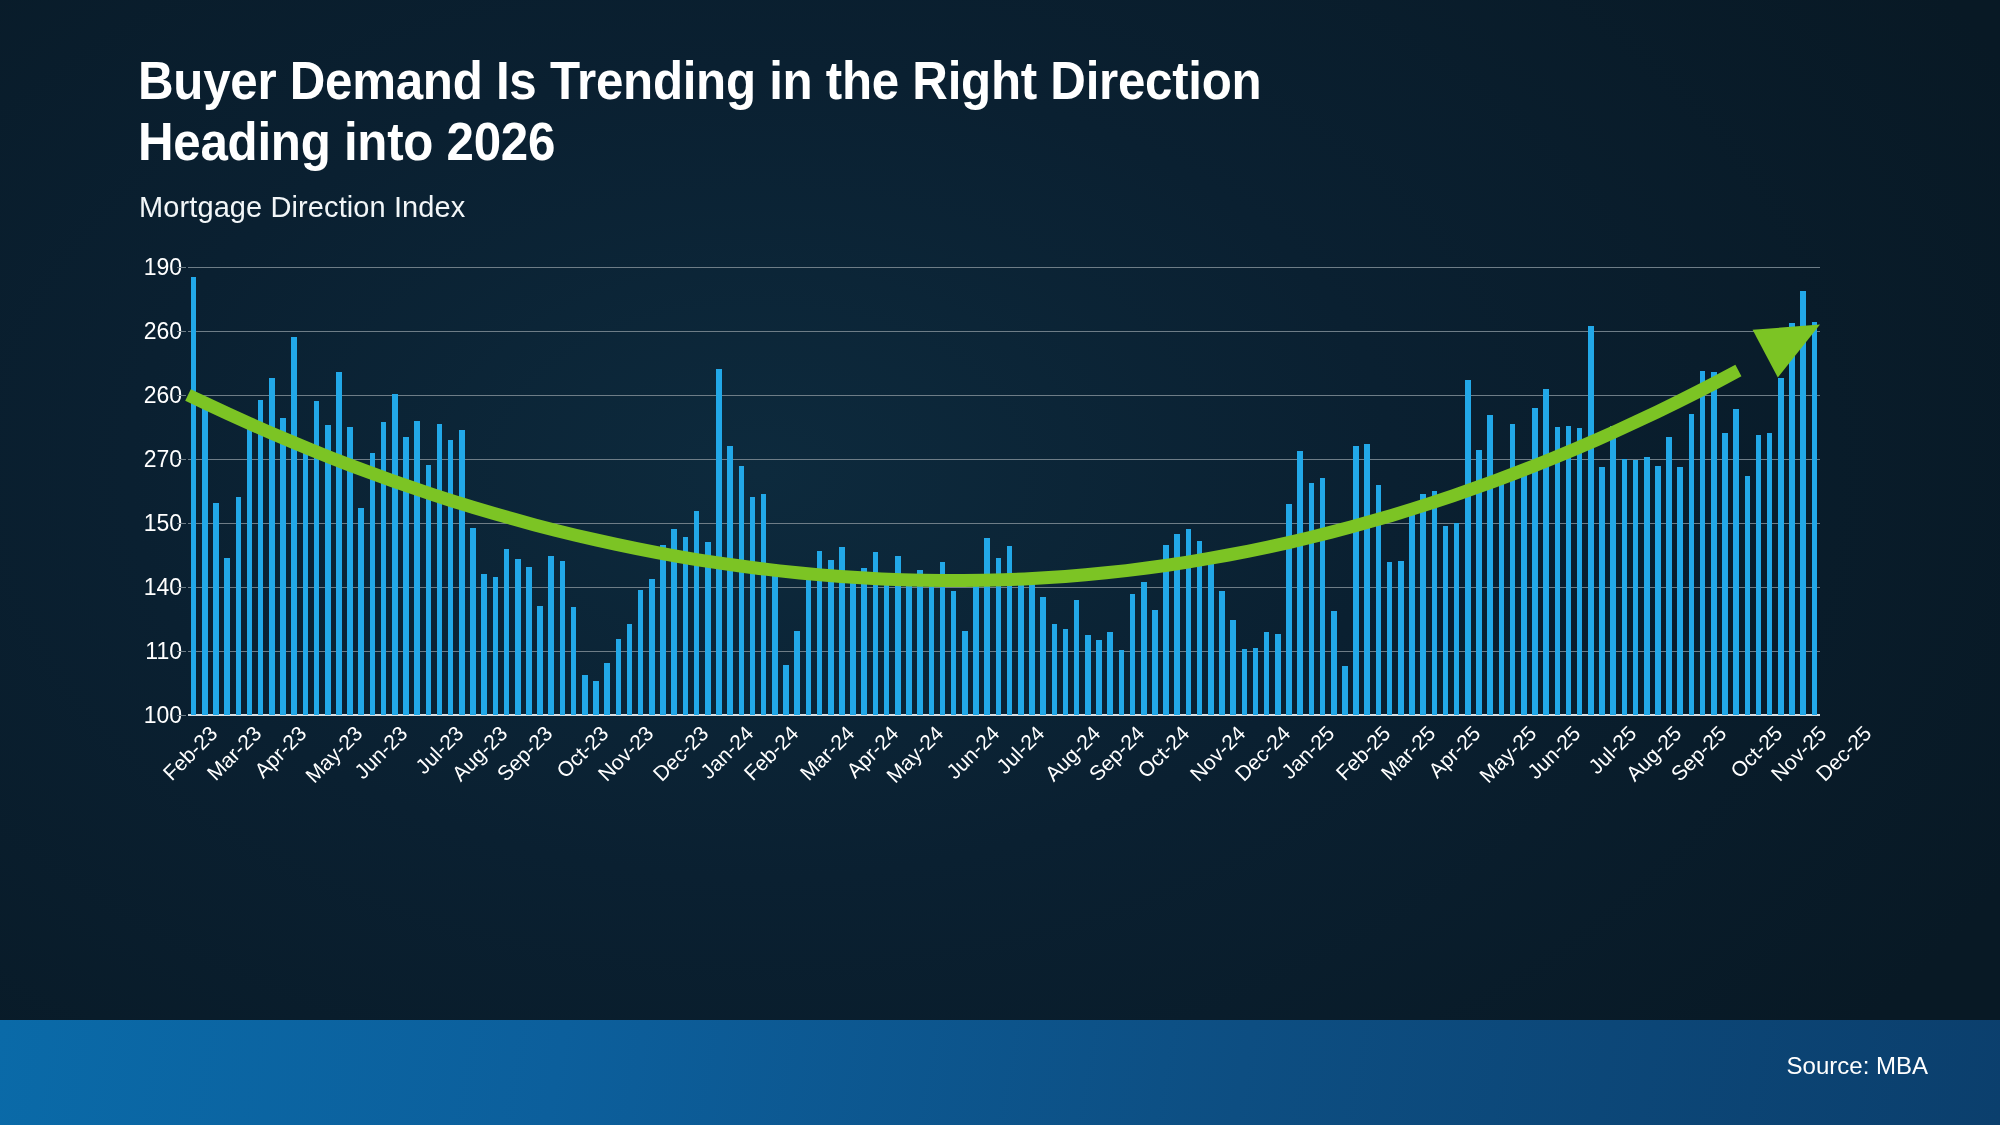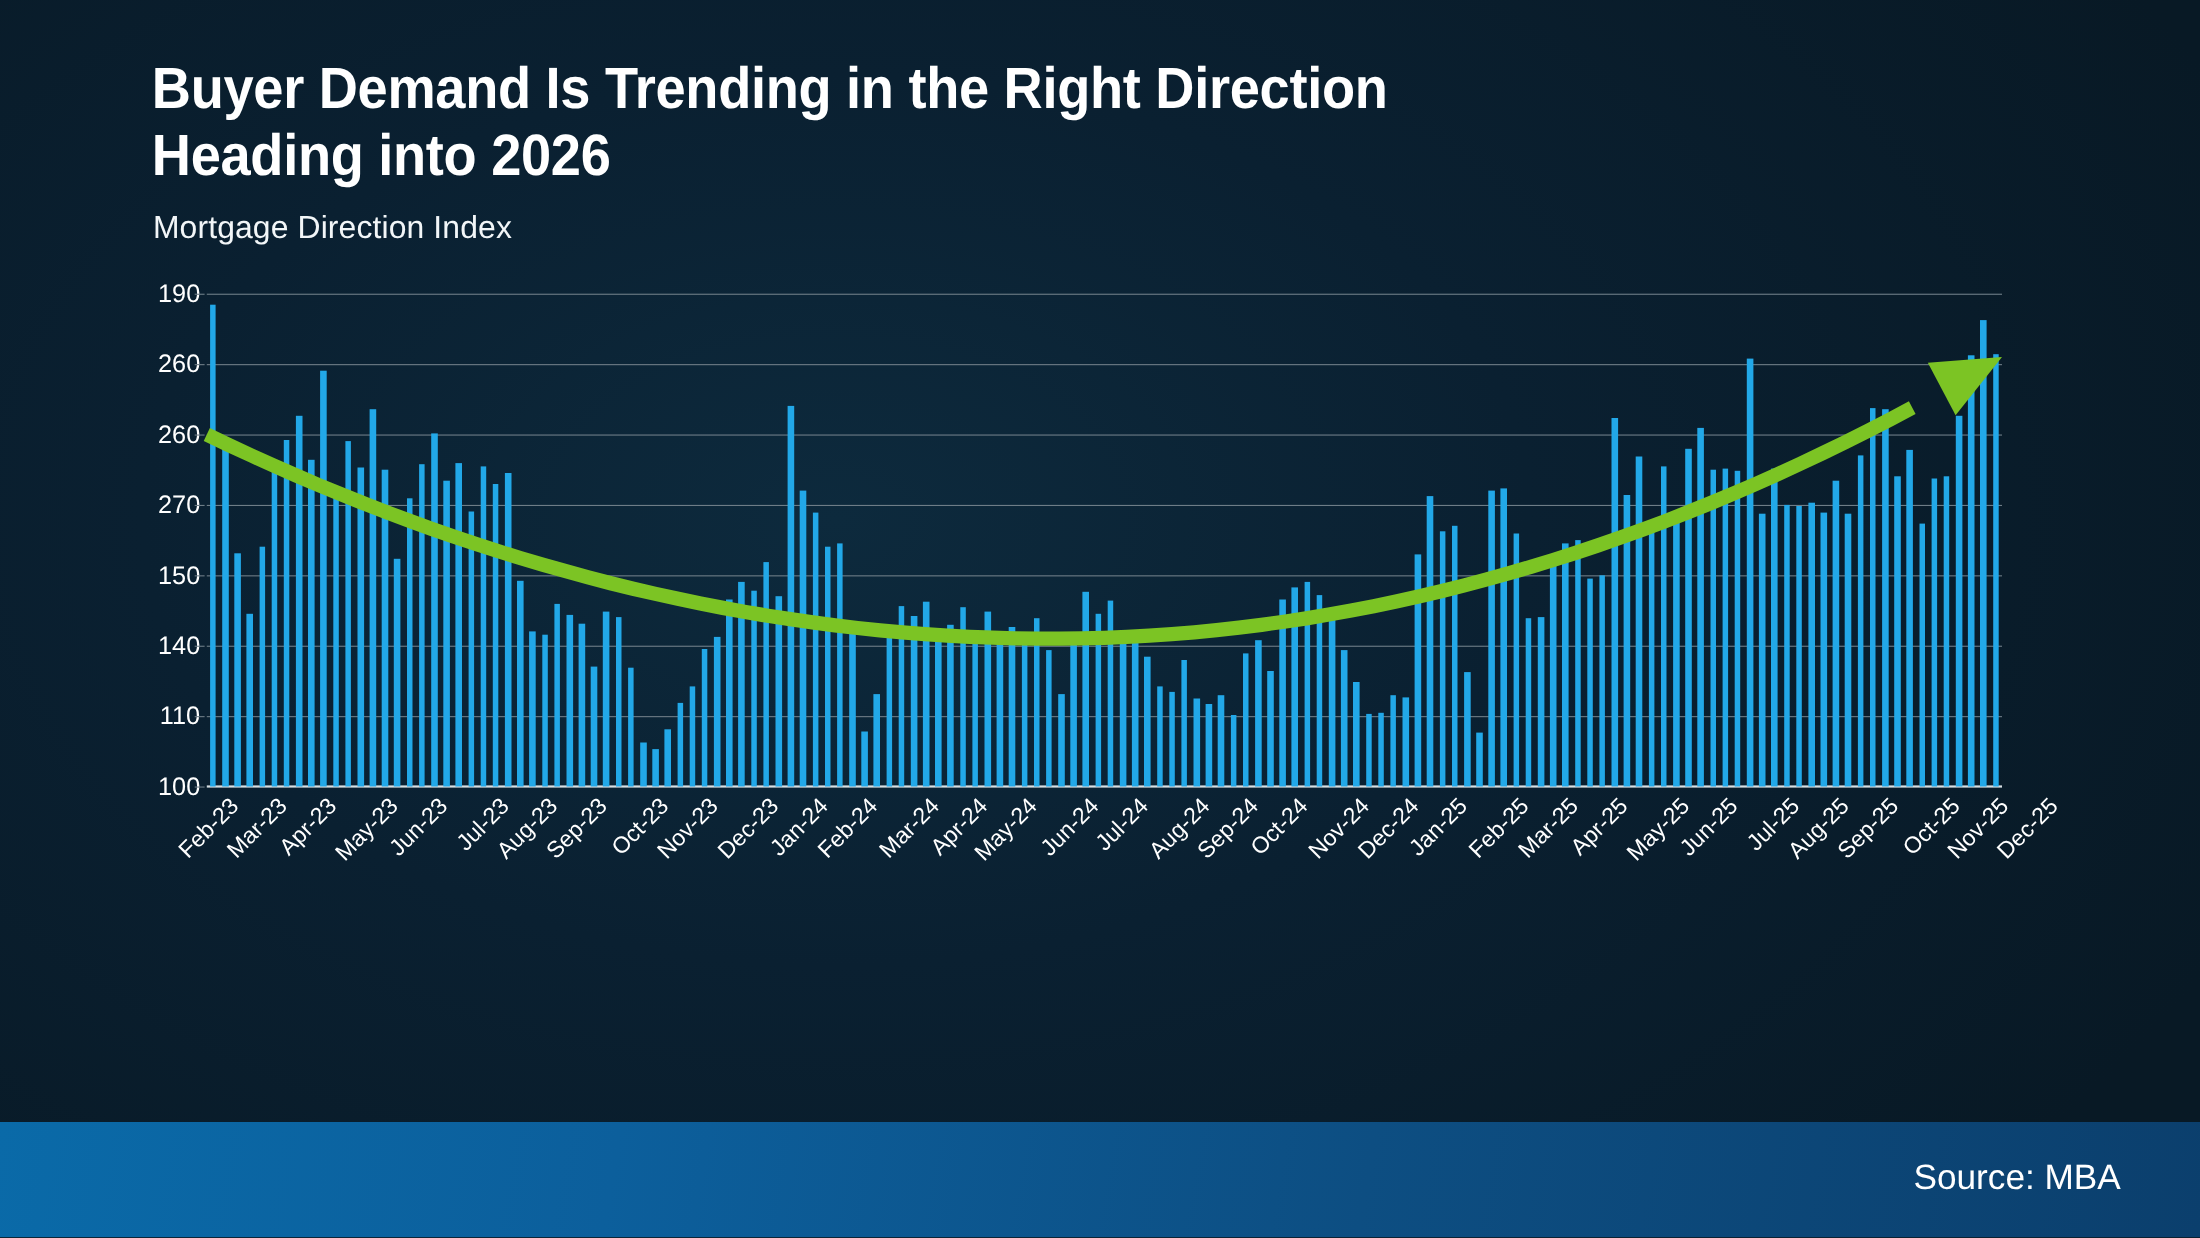--- a/index.html
+++ b/index.html
@@ -71,21 +71,21 @@
     transform:rotate(-45deg);
     text-align:right;
   }
   
   #footer{
     position:absolute;left:0;bottom:0;width:2000px;height:105px;
     background:linear-gradient(100deg,#0a6aa8 0%, #0c5f9c 28%, #0d4e82 62%, #0b3f6d 100%);
   }
   #source{
     position:absolute;right:72px;top:32px;
-    color:#ffffff;font-size:32px;font-weight:400;
+    color:#ffffff;font-size:24px;font-weight:400;
     font-family:"Liberation Sans Narrow","Liberation Sans",sans-serif;
   }
 </style>
 </head>
 <body>
 
 <div id="slide">
 
   <div id="title"><div>Buyer Demand Is Trending in the Right Direction</div><div>Heading into 2026</div></div>
   <div id="subtitle">Mortgage Direction Index</div>

